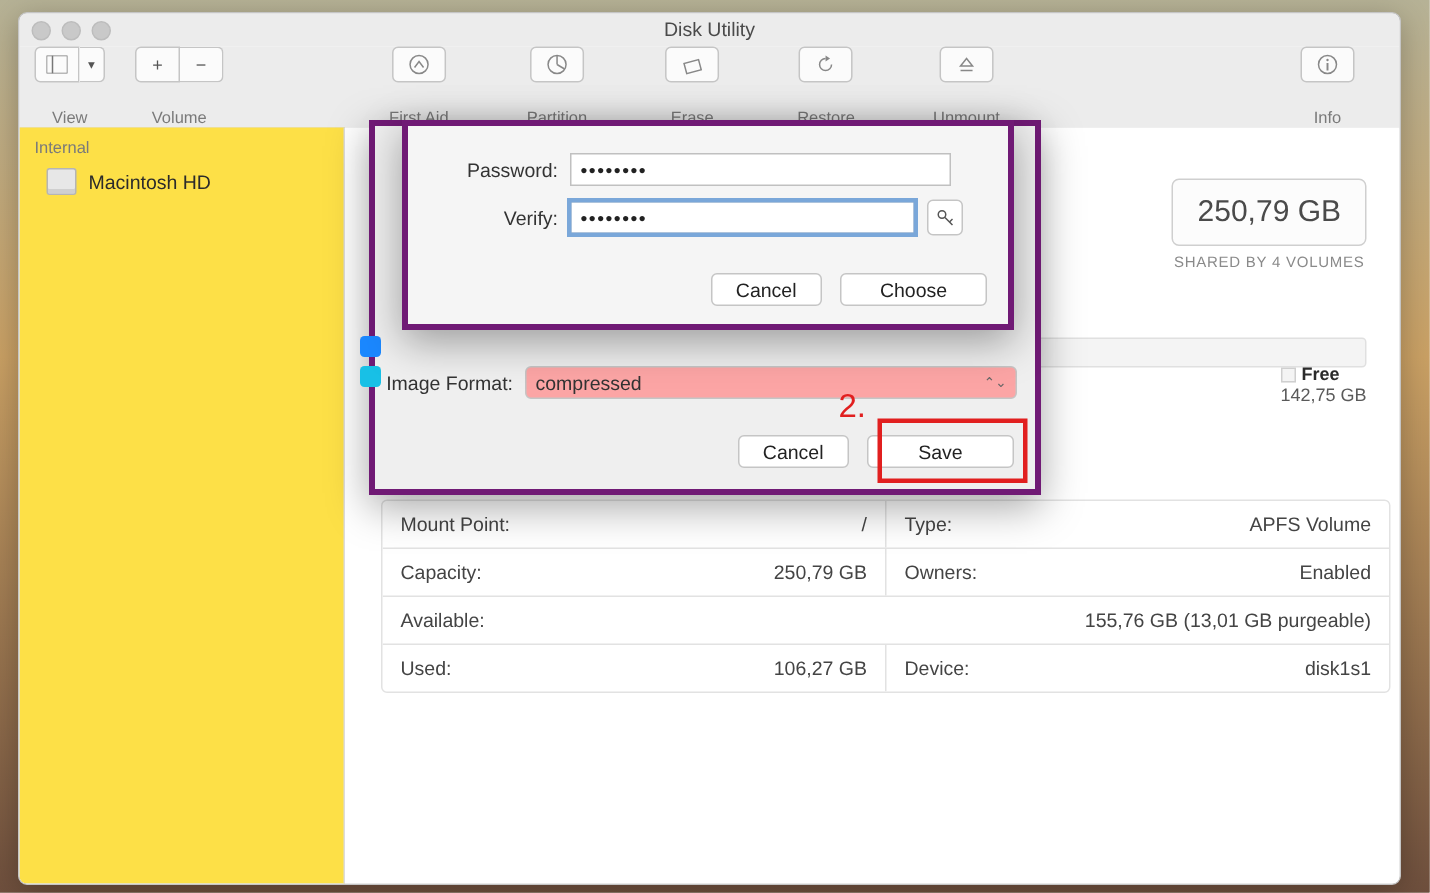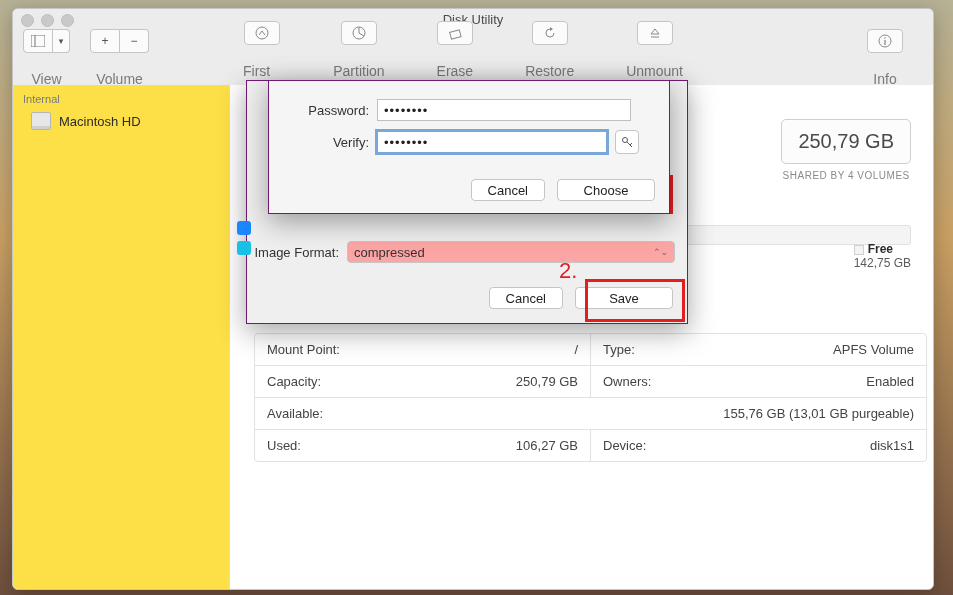--- a/index.html
+++ b/index.html
@@ -87,21 +87,21 @@
     height: 22px;
     min-width: 34px;
     display: flex;
     align-items: center;
     justify-content: center;
     font-size: 13px;
     color: #666;
     border-radius: 4px;
   }
   .tblabel {
-    font-size: 14px;
+    font-size: 11px;
     color: #7a7a7a;
     margin-top: 18px;
   }
   .toolbar-center {
     position: absolute;
     left: 50%;
     transform: translateX(-50%);
     display: flex;
     gap: 32px;
   }
@@ -218,21 +218,21 @@
     padding: 8px 12px;
     font-size: 13px;
   }
   .dc + .dc { border-left: 1px solid #e2e2e2; }
   .dc .k { color: #444; }
   .dc .v { color: #444; }
   
   .sheet {
     position: absolute;
     background: #efefef;
-    border: 1px solid #701a75;
+    border: 4px solid #701a75;
     box-shadow: 0 8px 26px rgba(0,0,0,0.35);
   }
   .sheet2 {
     left: 246px;
     top: 80px;
     width: 440px;
     height: 242px;
   }
   .sheet2 .color-tabs {
     position: absolute;

